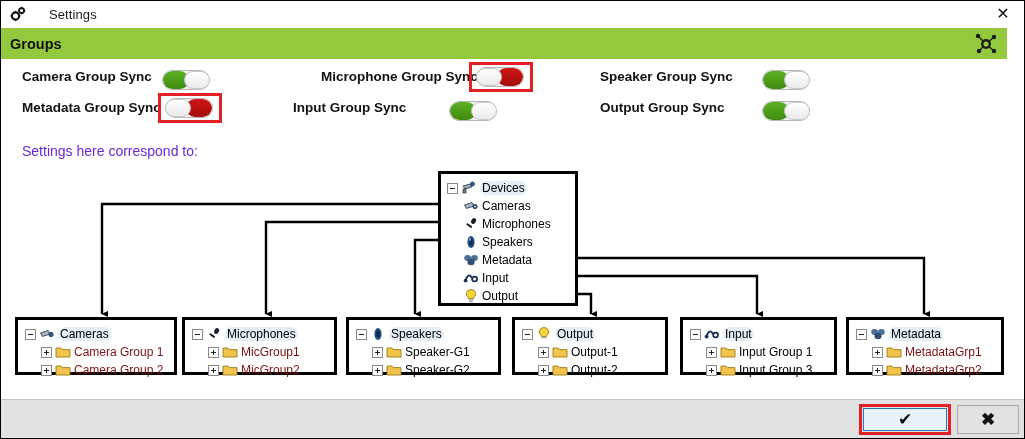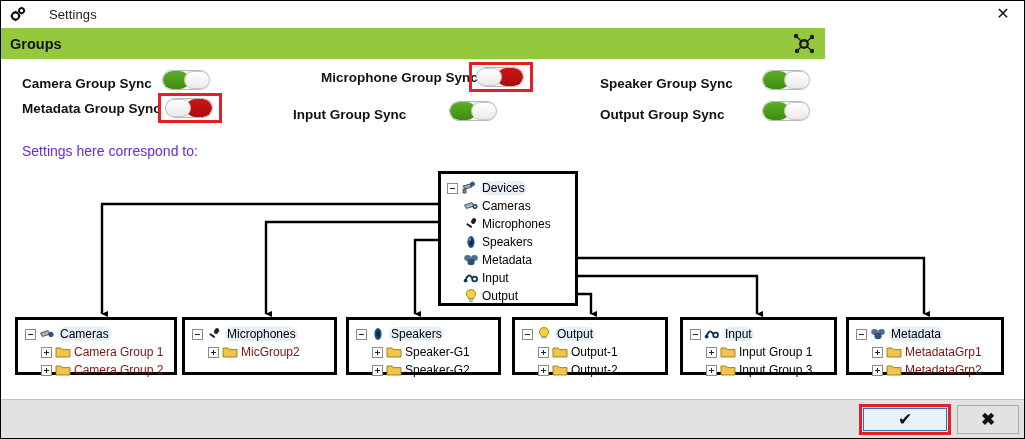--- a/index.html
+++ b/index.html
@@ -34,38 +34,38 @@
   #close-btn {
     position:absolute; right: 4px; top: 2px;
     width: 34px; height: 22px;
     display:flex; align-items:center; justify-content:center;
     font-size: 16px; color:#111; line-height:1;
     cursor: pointer;
   }
 
   
   #green-header {
-    position:absolute; left:0; top:27px; width:824px; height:31px;
+    position:absolute; left:0; top:27px; width:1006px; height:31px;
     background: #95c93d;
     display:flex; align-items:center;
   }
   #green-header .gh-title {
     margin-left: 9px;
     font-size: 14.5px; font-weight: bold; color:#111;
   }
   #green-header .gh-icon {
     position:absolute; right: 8px; top: 3px;
     width: 26px; height: 26px;
   }
 
   
   #toggles {
     position:absolute; left:0; top:58px; width:1023px; height:72px;
   }
-  .tgl-row { position:absolute; display:flex; align-items:flex-end; }
+  .tgl-row { position:absolute; display:flex; align-items:flex-start; }
   .tgl-label {
     font-size: 13.5px; font-weight: bold; color:#111;
     white-space: nowrap;
   }
   .tgl-wrap {
     position:relative;
     width: 56px; height: 22px;
     display:flex; align-items:center;
   }
   .tgl-wrap.hl {
@@ -447,20 +447,29 @@
         </span>
         <span class="lbl">Microphones</span>
       </div>
       <div class="node indent">
         <span class="exp plus"></span>
         <span class="ico">
           <svg width="16" height="16" viewBox="0 0 16 16">
               <path d="M1 4h5l1.3 1.6H15V13H1z" fill="#f3c44b" stroke="#9a7b10" stroke-width=".9"></path>
             </svg>
         </span>
+        <span class="lbl maroon">MicGroup1</span>
+      </div>
+      <div class="node indent">
+        <span class="exp plus"></span>
+        <span class="ico">
+          <svg width="16" height="16" viewBox="0 0 16 16">
+              <path d="M1 4h5l1.3 1.6H15V13H1z" fill="#f3c44b" stroke="#9a7b10" stroke-width=".9"></path>
+            </svg>
+        </span>
         <span class="lbl maroon">MicGroup2</span>
       </div>
     </div>
 
     <div class="treebox gbox" style="left:345px; width:155px;">
       <div class="node sel">
         <span class="exp"></span>
         <span class="ico">
           <svg width="16" height="16" viewBox="0 0 16 16">
             <ellipse cx="8" cy="8" rx="3.6" ry="6" fill="#1f4e87"></ellipse>

